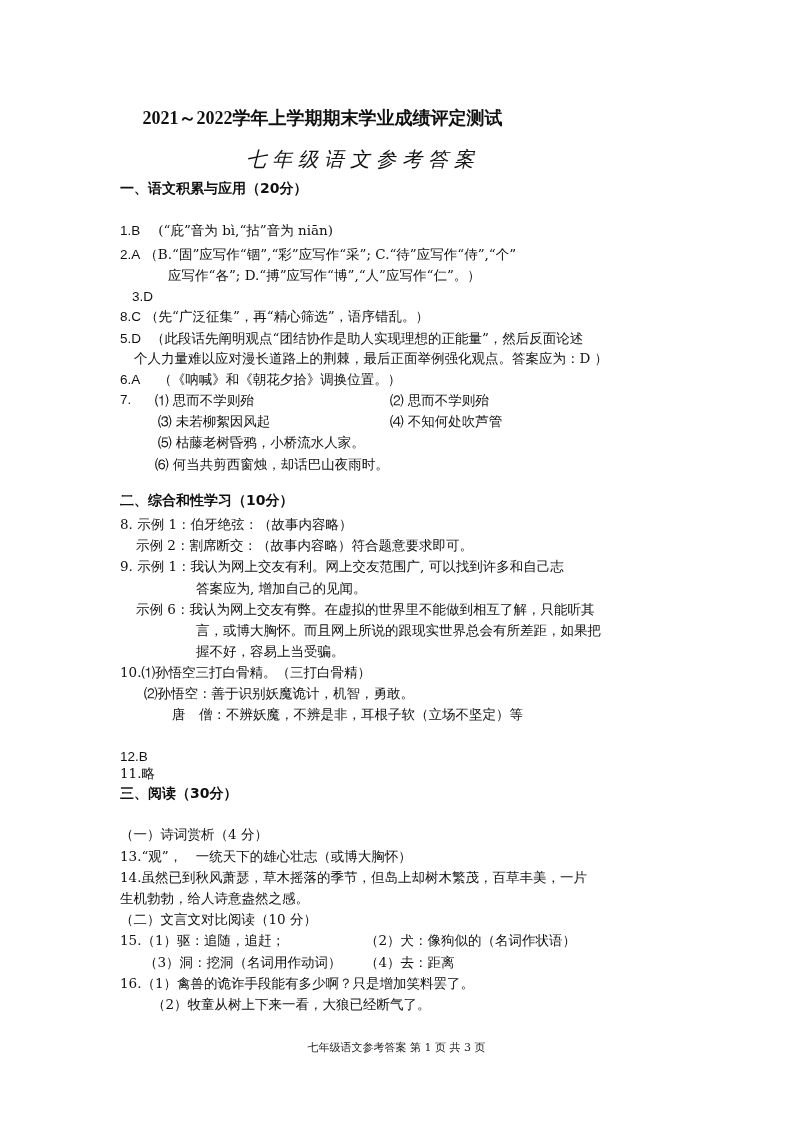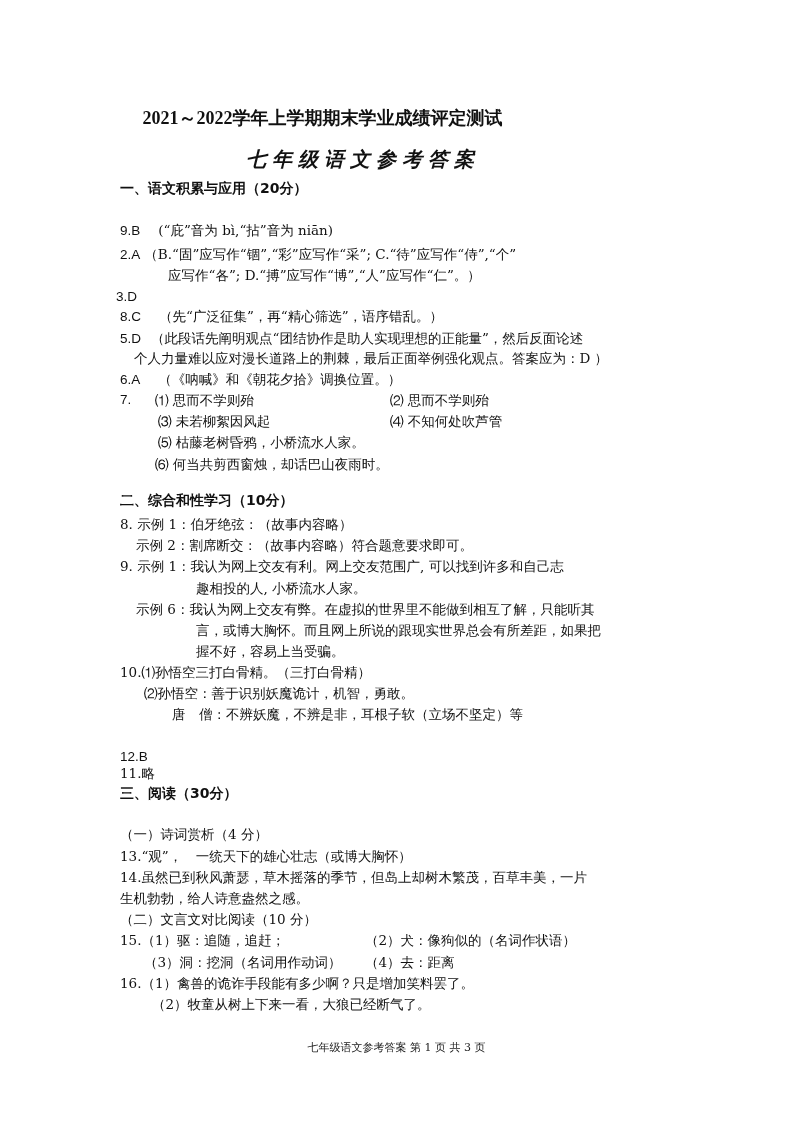--- a/index.html
+++ b/index.html
@@ -1,57 +1,57 @@
 <!DOCTYPE html>
 <html><head>
 <meta charset="utf-8">
 <style>
   html, body { margin: 0; padding: 0; background: #ffffff; }
   body { width: 793px; height: 1122px; position: relative; overflow: hidden;
          font-family: "DejaVu Serif", "Liberation Serif", serif; color: #111; }
   .abs { position: absolute; white-space: nowrap; }
   .title { left: 0; width: 645px; top: 106px; text-align: center; font-size: 18px; font-weight: bold;
            font-family: "Liberation Serif", "DejaVu Serif", serif; }
-  .subtitle { left: 0; width: 726px; top: 146px; text-align: center; font-size: 20px; font-weight: bold;
+  .subtitle { left: 0; width: 726px; top: 146px; text-align: center; font-size: 20px; font-weight: normal;
               letter-spacing: 6px; font-family: "DejaVu Serif", serif; font-style: italic; }
   .sec { font-weight: bold; font-size: 14px; font-family: "DejaVu Sans", "Liberation Sans", sans-serif; }
   .line { font-size: 13.5px; line-height: 20px; }
   .num { font-family: "Liberation Sans", "DejaVu Sans", sans-serif; }
   .footer { left: 0; width: 793px; top: 1040px; text-align: center; font-size: 11px; color: #222; }
 </style>
 </head>
 <body>
 
 <div class="abs title">2021～2022学年上学期期末学业成绩评定测试</div>
 <div class="abs subtitle">七年级语文参考答案</div>
 
 <div class="abs sec" style="left:120px;top:180px;">一、语文积累与应用（20分）</div>
 
-<div class="abs line" style="left:120px;top:220px;"><span class="num">9.B</span><span style="margin-left:18px">(“庇”音为 bì,“拈”音为 niān)</span></div>
+<div class="abs line" style="left:120px;top:220px;"><span class="num">1.B</span><span style="margin-left:18px">(“庇”音为 bì,“拈”音为 niān)</span></div>
 <div class="abs line" style="left:120px;top:244px;"><span class="num">2.A</span><span style="margin-left:4px">（B.“固”应写作“锢”,“彩”应写作“采”; C.“待”应写作“侍”,“个”</span></div>
 <div class="abs line" style="left:168px;top:265px;">应写作“各”; D.“搏”应写作“博”,“人”应写作“仁”。）</div>
-<div class="abs line num" style="left:116px;top:287px;">3.D</div>
-<div class="abs line" style="left:120px;top:306px;"><span class="num">8.C</span><span style="margin-left:18px">（先“广泛征集”，再“精心筛选”，语序错乱。）</span></div>
+<div class="abs line num" style="left:132px;top:287px;">3.D</div>
+<div class="abs line" style="left:120px;top:306px;"><span class="num">8.C</span><span style="margin-left:4px">（先“广泛征集”，再“精心筛选”，语序错乱。）</span></div>
 <div class="abs line" style="left:120px;top:328px;"><span class="num">5.D</span><span style="margin-left:10px">（此段话先阐明观点“团结协作是助人实现理想的正能量”，然后反面论述</span></div>
 <div class="abs line" style="left:134px;top:348px;">个人力量难以应对漫长道路上的荆棘，最后正面举例强化观点。答案应为：D ）</div>
 <div class="abs line" style="left:120px;top:369px;"><span class="num">6.A</span><span style="margin-left:18px">（《呐喊》和《朝花夕拾》调换位置。）</span></div>
 
 <div class="abs line num" style="left:120px;top:390px;">7.</div>
 <div class="abs line" style="left:155px;top:390px;">⑴ 思而不学则殆</div>
 <div class="abs line" style="left:390px;top:390px;">⑵ 思而不学则殆</div>
 <div class="abs line" style="left:158px;top:411px;">⑶ 未若柳絮因风起</div>
 <div class="abs line" style="left:390px;top:411px;">⑷ 不知何处吹芦管</div>
 <div class="abs line" style="left:158px;top:432px;">⑸ 枯藤老树昏鸦，小桥流水人家。</div>
 <div class="abs line" style="left:155px;top:454px;">⑹ 何当共剪西窗烛，却话巴山夜雨时。</div>
 
 <div class="abs sec" style="left:120px;top:492px;">二、综合和性学习（10分）</div>
 <div class="abs line" style="left:120px;top:514px;">8. 示例 1：伯牙绝弦：（故事内容略）</div>
 <div class="abs line" style="left:136px;top:535px;">示例 2：割席断交：（故事内容略）符合题意要求即可。</div>
 <div class="abs line" style="left:120px;top:556px;">9. 示例 1：我认为网上交友有利。网上交友范围广, 可以找到许多和自己志</div>
-<div class="abs line" style="left:196px;top:578px;">趣相投的人, 小桥流水人家。</div>
+<div class="abs line" style="left:196px;top:578px;">答案应为, 增加自己的见闻。</div>
 <div class="abs line" style="left:136px;top:599px;">示例 6：我认为网上交友有弊。在虚拟的世界里不能做到相互了解，只能听其</div>
 <div class="abs line" style="left:196px;top:620px;">言，或博大胸怀。而且网上所说的跟现实世界总会有所差距，如果把</div>
 <div class="abs line" style="left:196px;top:641px;">握不好，容易上当受骗。</div>
 <div class="abs line" style="left:120px;top:662px;">10.⑴孙悟空三打白骨精。（三打白骨精）</div>
 <div class="abs line" style="left:144px;top:683px;">⑵孙悟空：善于识别妖魔诡计，机智，勇敢。</div>
 <div class="abs line" style="left:172px;top:704px;">唐　僧：不辨妖魔，不辨是非，耳根子软（立场不坚定）等</div>
 <div class="abs line" style="left:120px;top:726px;margin-top:37px;">11.略</div>
 <div class="abs line num" style="left:120px;top:747px;">12.B</div>
 
 <div class="abs sec" style="left:120px;top:785px;">三、阅读（30分）</div>

